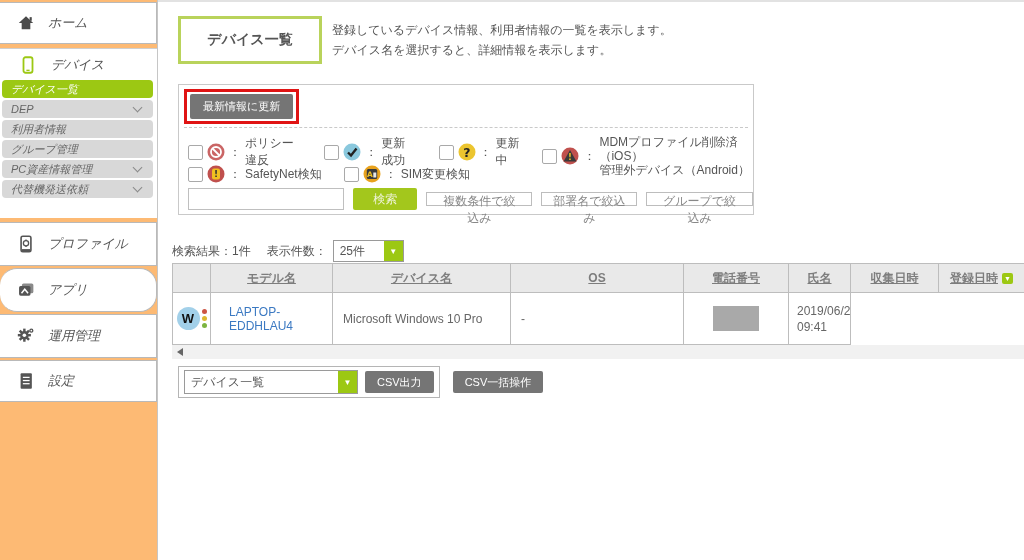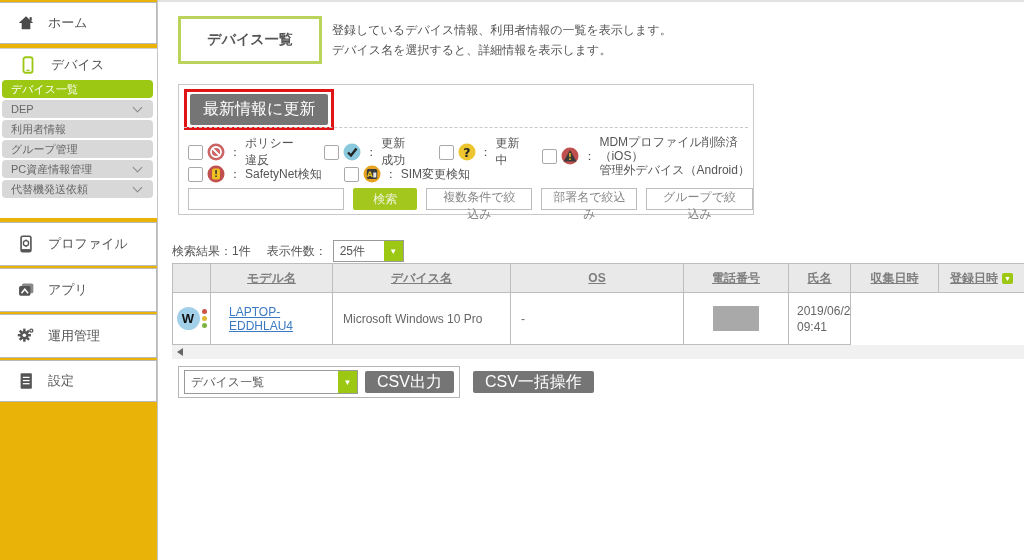--- a/index.html
+++ b/index.html
@@ -1,70 +1,70 @@
 <!DOCTYPE html>
 <html><head>
 <meta charset="utf-8">
 <style>
   html,body{margin:0;padding:0;background:#fff;}
   #app{position:relative;width:1024px;height:560px;overflow:hidden;background:#fff;
        font-family:"Liberation Sans","DejaVu Sans",sans-serif;font-size:12px;color:#555;}
   .topline{position:absolute;left:0;top:0;width:1024px;height:2px;background:#e2e2e2;}
 
   
-  #sidebar{position:absolute;left:0;top:0;width:157px;height:560px;border-right:1px solid #c6c6c6;background:#eab308;}
+  #sidebar{position:absolute;left:0;top:0;width:157px;height:560px;border-right:1px solid #c6c6c6;background:#fdba74;font-style:italic;}
   .sb-box{position:absolute;left:0;width:157px;background:#fff;border:1px solid #b9b9b9;border-left:none;
           display:flex;align-items:center;gap:13px;padding-left:17px;box-sizing:border-box;color:#555;font-size:13px;}
   .sb-devbox{position:absolute;left:0;top:48px;width:157px;height:170px;border-top:1px solid #cfcfcf;background:#fff;box-sizing:border-box;}
   .sb-devhead{display:flex;align-items:center;gap:14px;padding:7px 0 6px 19px;font-size:13px;color:#555;}
   .sb-pill{height:18px;line-height:18px;margin:0 4px 2px 2px;background:#d8d8d8;border-radius:4px;
            color:#666;font-size:11px;padding:0 9px;display:flex;align-items:center;justify-content:space-between;}
   .sb-pill.active{background:#9cc813;color:#fff;}
   .chev{width:6px;height:6px;border-right:1.6px solid #8a8a8a;border-bottom:1.6px solid #8a8a8a;
         transform:rotate(45deg);margin-right:3px;margin-top:-3px;}
 
   
   .title-box{position:absolute;left:178px;top:16px;width:138px;height:42px;border:3px solid #b9d35b;
              display:flex;align-items:center;justify-content:center;font-size:14px;font-weight:bold;color:#555;background:#fff;}
   .descr{position:absolute;left:332px;top:20px;line-height:20px;color:#555;font-size:12px;}
 
   
   .panel{position:absolute;left:178px;top:84px;width:576px;height:131px;border:1px solid #c9c9c9;background:#fff;box-sizing:border-box;}
   .red-wrap{position:absolute;left:5px;top:4px;border:3px solid #e01414;padding:2px 3px;background:transparent;}
-  .btn-gray{background:#757575;color:#fff;border:none;font-size:16px;padding:5px 13px;border-radius:2px;
+  .btn-gray{background:#757575;color:#fff;border:none;font-size:11px;padding:5px 13px;border-radius:2px;
             font-family:inherit;cursor:pointer;}
   .dashes{position:absolute;left:5px;right:5px;top:42px;border-bottom:1px dashed #c9c9c9;}
   .legend-row1{position:absolute;left:9px;top:50px;display:flex;align-items:flex-start;gap:22px;}
   .legend-row2{position:absolute;left:9px;top:80px;display:flex;align-items:center;gap:22px;}
   .legend-item{display:flex;align-items:center;gap:4px;color:#555;}
   .cb{width:13px;height:13px;border:1px solid #a9a9a9;background:#fff;border-radius:2px;flex:0 0 auto;}
   .i18{width:18px;height:18px;flex:0 0 auto;}
   .two-line{line-height:14px;}
   .search-row{position:absolute;left:9px;top:103px;display:flex;align-items:center;gap:9px;}
   .search-input{width:146px;height:20px;border:1px solid #bfbfbf;font-family:inherit;font-size:12px;padding:0 4px;}
   .btn-green{background:#a3c71c;color:#eef3d8;border:none;font-size:12px;height:22px;width:72px;border-radius:2px;font-family:Liberation Serif, serif;cursor:pointer;}
-  .btn-white{background:#fff;border:1px solid #bdbdbd;color:#888;font-size:12px;height:22px;padding:0 10px;font-family:inherit;cursor:pointer;}
+  .btn-white{background:#fff;border:1px solid #bdbdbd;color:#888;font-size:12px;height:14px;padding:0 10px;font-family:inherit;cursor:pointer;}
 
   
   .results{position:absolute;left:172px;top:240px;display:flex;align-items:center;gap:16px;color:#555;}
   .fake-select{display:flex;align-items:stretch;border:1px solid #9a9a9a;height:20px;background:#fff;}
   .fake-select .val{padding:0 6px;display:flex;align-items:center;min-width:38px;color:#555;}
   .sel-arrow{width:19px;background:#9cc813;display:flex;align-items:center;justify-content:center;color:#fff;font-size:8px;}
 
   
   .tbl{position:absolute;left:172px;top:263px;width:852px;border-top:1px solid #bdbdbd;border-left:1px solid #bdbdbd;box-sizing:border-box;}
   .trow{display:grid;grid-template-columns:38px 122px 178px 173px 105px 62px 88px 86px;}
   .th,.td{border-right:1px solid #bdbdbd;border-bottom:1px solid #bdbdbd;box-sizing:border-box;
           display:flex;align-items:center;overflow:hidden;}
   .th{height:29px;background:#e9e9e9;justify-content:center;gap:4px;}
   .th span.hlink{color:#7d7d7d;font-weight:bold;text-decoration:underline;font-size:12px;}
   .td{height:52px;background:#fff;color:#666;padding-left:10px;}
   .td.center{justify-content:center;padding-left:0;}
   .sort-ico{width:11px;height:11px;background:#9cc813;color:#fff;font-size:7px;display:flex;align-items:center;justify-content:center;border-radius:2px;}
-  .dev-link{color:#3b79c2;text-decoration:underline;cursor:pointer;}
+  .dev-link{color:#3b79c2;cursor:pointer;}
   .wbadge{width:23px;height:23px;border-radius:50%;background:#a2d0e9;color:#111;font-weight:bold;font-size:13px;
           display:flex;align-items:center;justify-content:center;}
   .dots{display:flex;flex-direction:column;gap:2px;margin-left:2px;}
   .dots i{width:5px;height:5px;border-radius:50%;display:block;}
   .redact{width:46px;height:25px;background:#a9a9a9;}
   .dcell{flex-direction:column;align-items:flex-start;justify-content:center;line-height:16px;padding-left:8px;}
   .hscroll{position:absolute;left:172px;top:345px;width:852px;height:14px;background:#f1f1f1;display:flex;align-items:center;padding-left:5px;box-sizing:border-box;}
   .tri-left{width:0;height:0;border-top:4px solid transparent;border-bottom:4px solid transparent;border-right:6px solid #666;}
 
   
@@ -125,21 +125,21 @@
       <svg class="i18" width="20" height="22" viewBox="0 0 20 22">
         <rect x="4" y="1.5" width="12" height="19" rx="2" fill="none" stroke="#555" stroke-width="2"></rect>
         <circle cx="10" cy="10" r="3.2" fill="none" stroke="#555" stroke-width="1.6"></circle>
         <line x1="10" y1="5.4" x2="10" y2="7.2" stroke="#555" stroke-width="1.6"></line>
         <line x1="10" y1="12.8" x2="10" y2="14.6" stroke="#555" stroke-width="1.6"></line>
         <rect x="5" y="17.2" width="10" height="2.4" fill="#555"></rect>
       </svg>
       <span>プロファイル</span>
     </div>
 
-    <div class="sb-box" style="top:268px;height:44px;">
+    <div class="sb-box" style="top:268px;height:44px;border-radius:17px;">
       <svg class="i18" width="22" height="20" viewBox="0 0 22 20">
         <rect x="6" y="2" width="14" height="12" rx="2" fill="#8a8a8a"></rect>
         <rect x="2.5" y="5" width="14" height="12" rx="2" fill="#555"></rect>
         <polyline points="5.5,14 9.5,9 13.5,14" fill="none" stroke="#fff" stroke-width="1.8"></polyline>
       </svg>
       <span>アプリ</span>
     </div>
 
     <div class="sb-box" style="top:314px;height:44px;">
       <svg class="i18" width="22" height="22" viewBox="0 0 22 22">

